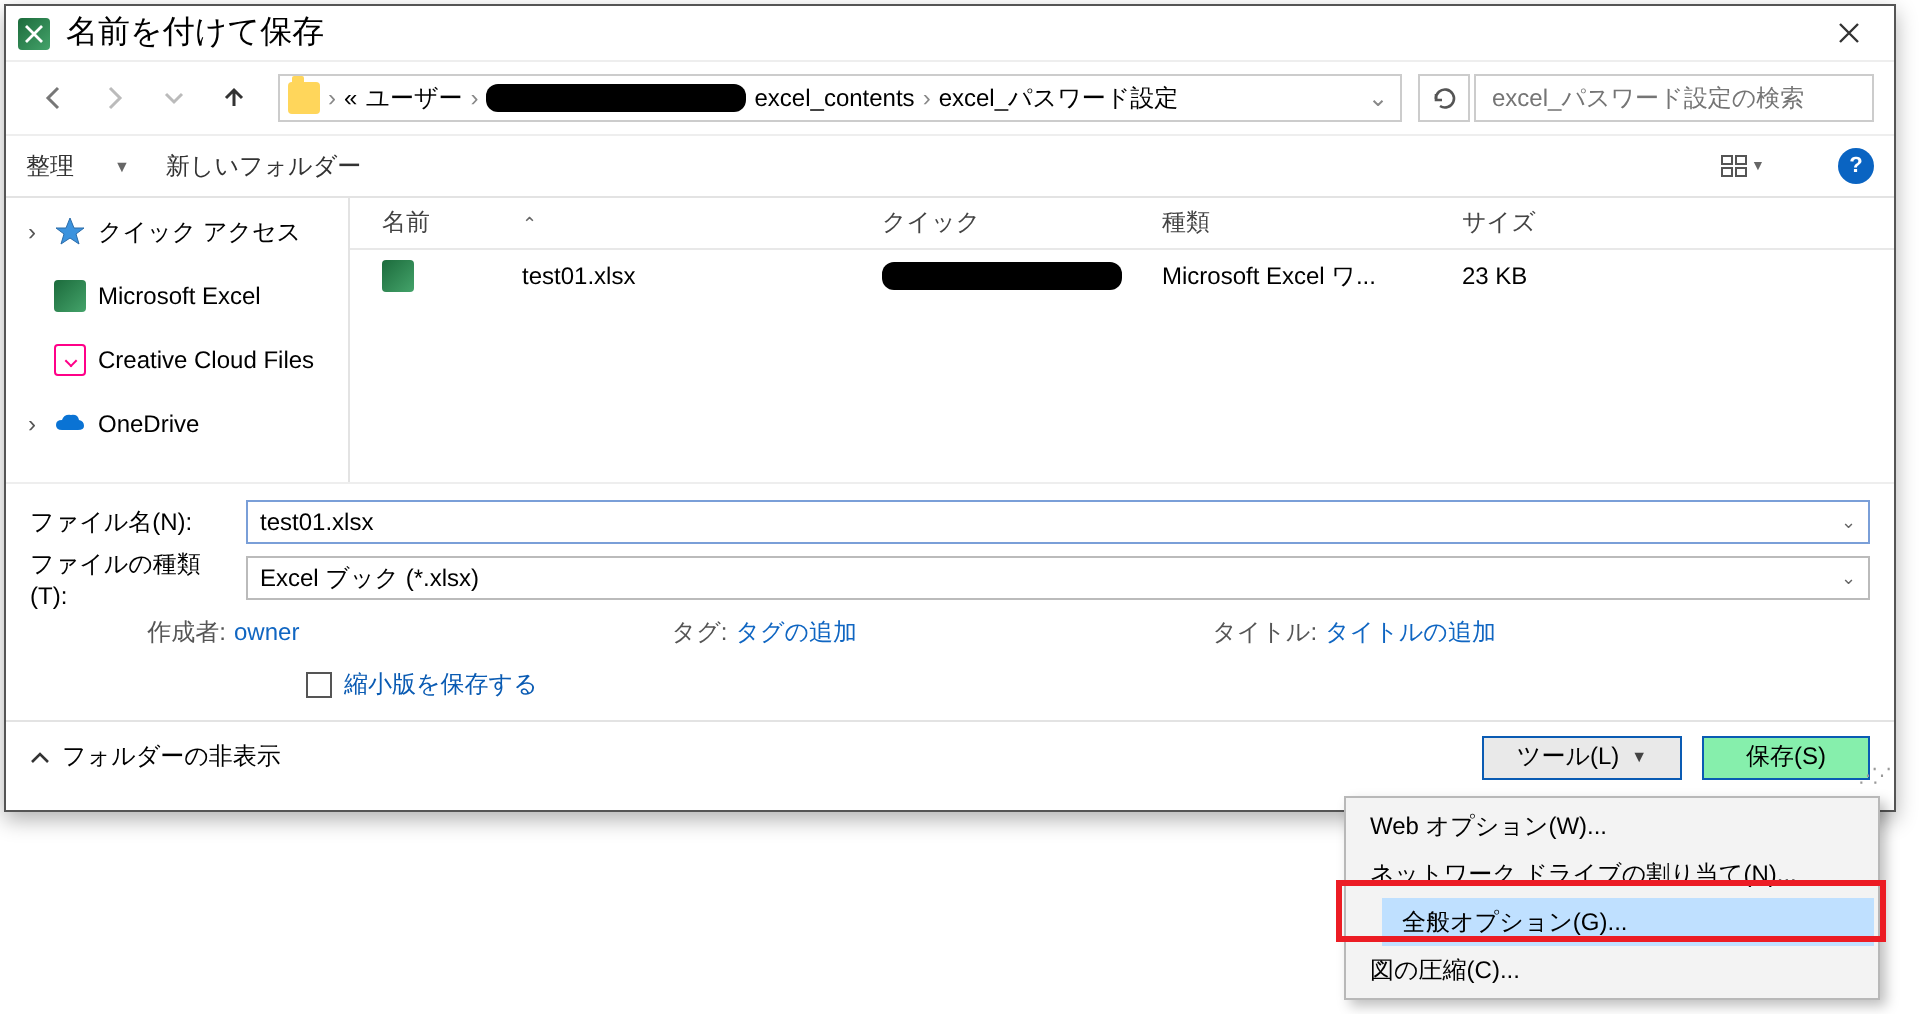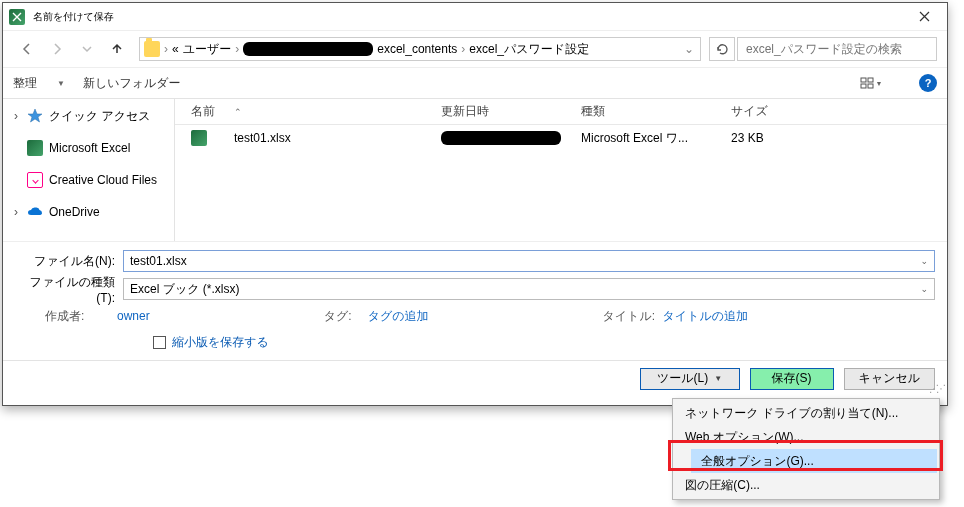--- a/index.html
+++ b/index.html
@@ -3,21 +3,21 @@
 <meta charset="utf-8">
 <style>
   * { box-sizing: border-box; font-family: "Yu Gothic UI", "Meiryo", "Segoe UI", sans-serif; }
   body { margin: 0; background: #fff; width: 964px; height: 507px; font-size: 12px; color: #000; }
   .dialog { position: absolute; left: 2px; top: 2px; width: 946px; height: 404px; border: 1px solid #555; background: #fff; box-shadow: 0 4px 10px rgba(0,0,0,.3); }
 
   
   .titlebar { height: 28px; display: flex; align-items: center; padding-left: 6px; border-bottom: 1px solid #eee; }
   .app-icon { width: 16px; height: 16px; background: linear-gradient(135deg,#1c6b3c,#44a36a); border-radius: 2px; display: flex; align-items: center; justify-content: center; }
   .app-icon svg { width:10px; height:10px; }
-  .titlebar-title { margin-left: 8px; font-size: 10px; }
+  .titlebar-title { margin-left: 8px; font-size: 16px; }
   .titlebar-space { flex: 1; }
   .close-btn { width: 46px; height: 28px; display: flex; align-items: center; justify-content: center; }
 
   
   .navrow { height: 36px; display: flex; align-items: center; padding: 0 10px; gap: 2px; }
   .nav-arrow { width: 28px; height: 24px; display:flex; align-items:center; justify-content:center; color:#888; }
   .nav-arrow.enabled { color:#333; }
   .breadcrumb { flex: 1; display: flex; align-items: center; height: 24px; border: 1px solid #ccc; margin: 0 6px; padding: 0 4px; gap: 4px; overflow:hidden; }
   .bc-folder-icon { width:16px; height:16px; background:#ffd65b; border-radius:2px; position:relative; }
   .bc-folder-icon::before{content:'';position:absolute;left:2px;top:-3px;width:6px;height:3px;background:#ffd65b;border-radius:1px 1px 0 0;}
@@ -42,38 +42,38 @@
   .tree-expander { width:10px; color:#555; display:inline-block; text-align:center; }
   .tree-icon { width:16px; height:16px; display:flex; align-items:center; justify-content:center;}
   .star-icon svg{width:16px;height:16px;}
   .excel-icon { width:16px;height:16px;background:linear-gradient(135deg,#1c6b3c,#44a36a);border-radius:2px;}
   .cc-icon{width:16px;height:16px;background:#fff;border:1px solid #f08;border-radius:2px;position:relative;}
   .cc-icon::after{content:'';position:absolute;left:3px;top:3px;width:7px;height:7px;border:2px solid #f08;border-top:none;border-left:none;transform:rotate(45deg) scale(.5);}
   .onedrive-icon svg{width:16px;height:16px;}
 
   .listpane { flex:1; }
   .list-header { height:26px; display:flex; align-items:center; border-bottom:1px solid #e8e8e8; padding-left:16px; color:#444;}
-  .col-name{ width:250px; display:flex; align-items:center; gap:19px;}
+  .col-name{ width:250px; display:flex; align-items:center; gap:46px;}
   .sort-caret { font-size:9px; color:#666;}
   .col-date{ width:140px;}
   .col-type{ width:150px;}
   .col-size{ width:100px;}
   .list-row { height:26px; display:flex; align-items:center; padding-left:16px;}
   .file-icon { width:16px;height:16px;background:linear-gradient(135deg,#1c6b3c,#44a36a);border-radius:2px;margin-right:8px;}
   .redact-cell { height:14px; background:#000; border-radius:6px; width:120px;}
 
   
   .fields { padding: 6px 12px 4px 12px; border-top:1px solid #eee; }
   .field-row { display:flex; align-items:center; height:26px; margin-bottom:2px;}
-  .field-label { width:108px; text-align:right; padding-right:8px;}
+  .field-label { width:108px; text-align:left; padding-right:8px;}
   .field-input { flex:1; height:22px; border:1px solid #7a9fd8; padding:0 6px; display:flex; align-items:center; justify-content:space-between;}
   .field-input.gray { border-color:#bbb; }
   .dropdown-caret{ font-size:9px; color:#666;}
   .meta-row { display:flex; align-items:center; height:24px; padding-left:30px; gap:4px;}
-  .meta-label { width:68px; color:#555;}
+  .meta-label { width:68px; text-align:right; color:#555;}
   .meta-value { margin-right: 170px; }
   .meta-value.link { color:#1066c2; }
   .chk-row { display:flex; align-items:center; padding-left:138px; height:28px; gap:6px;}
   .chkbox { width:13px; height:13px; border:1px solid #555; }
   .chk-label { color:#0a5bb3;}
 
   
   .bottom { height:36px; border-top:1px solid #e3e3e3; display:flex; align-items:center; padding:0 12px; gap:10px; position:relative;}
   .hidebtn { display:flex; align-items:center; gap:6px;}
   .bottom-space{flex:1;}
@@ -212,21 +212,21 @@
         <span>OneDrive</span>
       </div>
     </div>
 
     <div class="listpane">
       <div class="list-header">
         <div class="col-name">
           <span>名前</span>
           <span class="sort-caret">⌃</span>
         </div>
-        <div class="col-date"><span>更新日時</span></div>
+        <div class="col-date"><span>クイック</span></div>
         <div class="col-type"><span>種類</span></div>
         <div class="col-size"><span>サイズ</span></div>
       </div>
       <div class="list-row">
         <div class="col-name" style="display:flex;align-items:center;">
           <span class="file-icon"></span>
           <span>test01.xlsx</span>
         </div>
         <div class="col-date">
             <div class="redact-cell"></div>
@@ -260,41 +260,44 @@
       <div class="meta-label" style="width:56px">タイトル:</div>
       <div class="meta-value link" style="margin-right:0">タイトルの追加</div>
     </div>
     <div class="chk-row">
       <div class="chkbox"></div>
       <span class="chk-label">縮小版を保存する</span>
     </div>
   </div>
 
   <div class="bottom">
+    <div class="hidebtn">
+      <svg width="10" height="10" viewBox="0 0 10 10">
+          <path d="M1 7 L5 3 L9 7" stroke="#333" stroke-width="1.3" fill="none"></path>
+        </svg>
+      <span>フォルダーの非表示</span>
+    </div>
     <div class="bottom-space"></div>
     <div class="btn tools">
       <span>ツール(L)</span>
       <span style="font-size:8px;color:#444">▼</span>
     </div>
     <div class="btn primary">
         <span>保存(S)</span>
       </div>
-    <div class="btn">
-        <span>キャンセル</span>
-      </div>
     <div class="resize-grip">⋰⋰</div>
   </div>
 </div>
 
 <div class="menu">
   <div class="menu-item">
+      <span>Web オプション(W)...</span>
+    </div>
+  <div class="menu-item">
       <span>ネットワーク ドライブの割り当て(N)...</span>
-    </div>
-  <div class="menu-item">
-      <span>Web オプション(W)...</span>
     </div>
   <div class="menu-item hl">
       <span>全般オプション(G)...</span>
     </div>
   <div class="menu-item">
       <span>図の圧縮(C)...</span>
     </div>
 </div>
 
 <div class="red-rect"></div>

